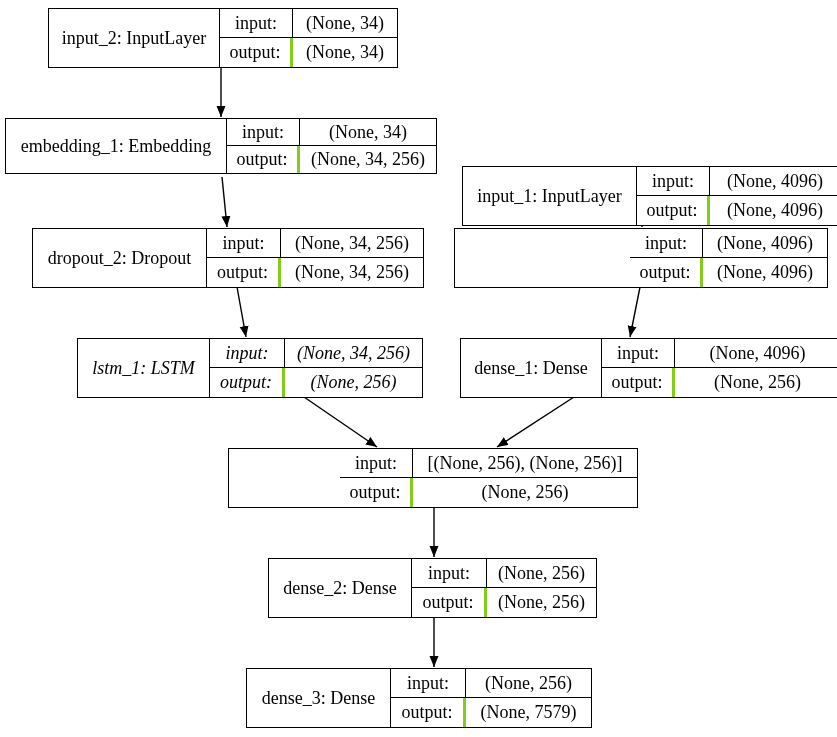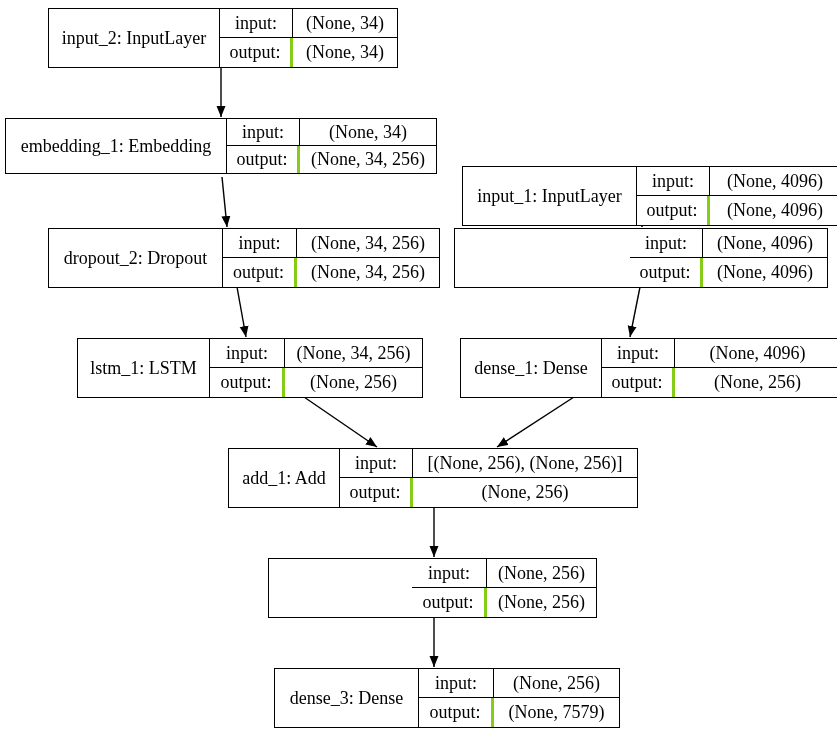--- a/index.html
+++ b/index.html
@@ -88,67 +88,67 @@
   </div>
 
   <div class="node" style="left:462px; top:118px; width:379px; height:60px; grid-template-columns:174px 73px 1fr;margin-top:48px;">
     <div class="cell label">input_1: InputLayer</div>
     <div class="cell key-in">input:</div>
     <div class="cell val-in">(None, 4096)</div>
     <div class="cell key-out">output:</div>
     <div class="cell val-out">(None, 4096)</div>
   </div>
 
-  <div class="node" style="left:32px; top:228px; width:392px; height:60px; grid-template-columns:174px 74px 1fr;margin-left:16px;">
+  <div class="node" style="left:32px; top:228px; width:392px; height:60px; grid-template-columns:174px 74px 1fr;">
     <div class="cell label">dropout_2: Dropout</div>
     <div class="cell key-in">input:</div>
     <div class="cell val-in">(None, 34, 256)</div>
     <div class="cell key-out">output:</div>
     <div class="cell val-out">(None, 34, 256)</div>
   </div>
 
   <div class="node" style="left:454px; top:228px; width:374px; height:60px; grid-template-columns:175px 73px 1fr;">
     <div class="cell key-in">input:</div>
     <div class="cell val-in">(None, 4096)</div>
     <div class="cell key-out">output:</div>
     <div class="cell val-out">(None, 4096)</div>
   </div>
 
-  <div class="node" style="left:77px; top:338px; width:346px; height:60px; grid-template-columns:132px 75px 1fr;">
+  <div class="node" style="left:77px; top:338px; width:346px; height:60px; grid-template-columns:132px 75px 1fr;font-style:italic;">
     <div class="cell label">lstm_1: LSTM</div>
     <div class="cell key-in">input:</div>
     <div class="cell val-in">(None, 34, 256)</div>
     <div class="cell key-out">output:</div>
     <div class="cell val-out">(None, 256)</div>
   </div>
 
   <div class="node" style="left:460px; top:338px; width:381px; height:60px; grid-template-columns:141px 73px 1fr;text-align:right;">
     <div class="cell label">dense_1: Dense</div>
     <div class="cell key-in">input:</div>
     <div class="cell val-in">(None, 4096)</div>
     <div class="cell key-out">output:</div>
     <div class="cell val-out">(None, 256)</div>
   </div>
 
   <div class="node" style="left:228px; top:448px; width:410px; height:60px; grid-template-columns:111px 73px 1fr;">
-    <div class="cell label">add_1: Add</div>
     <div class="cell key-in">input:</div>
     <div class="cell val-in">[(None, 256), (None, 256)]</div>
     <div class="cell key-out">output:</div>
     <div class="cell val-out">(None, 256)</div>
   </div>
 
   <div class="node" style="left:268px; top:558px; width:329px; height:60px; grid-template-columns:143px 75px 1fr;">
+    <div class="cell label">dense_2: Dense</div>
     <div class="cell key-in">input:</div>
     <div class="cell val-in">(None, 256)</div>
     <div class="cell key-out">output:</div>
     <div class="cell val-out">(None, 256)</div>
   </div>
 
-  <div class="node" style="left:274px; top:668px; width:346px; height:60px; grid-template-columns:144px 75px 1fr;">
+  <div class="node" style="left:246px; top:668px; width:346px; height:60px; grid-template-columns:144px 75px 1fr;">
     <div class="cell label">dense_3: Dense</div>
     <div class="cell key-in">input:</div>
     <div class="cell val-in">(None, 256)</div>
     <div class="cell key-out">output:</div>
     <div class="cell val-out">(None, 7579)</div>
   </div>
 
 </div>
 
 </body></html>

